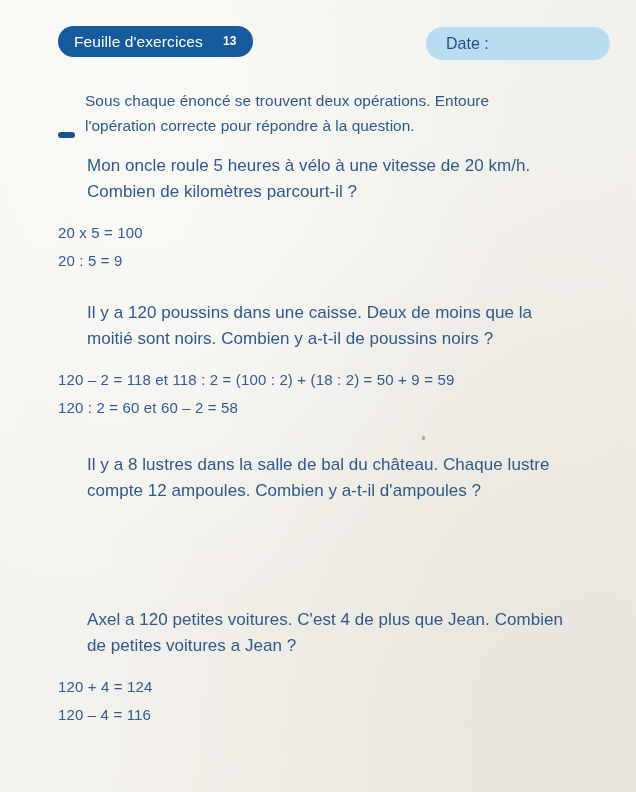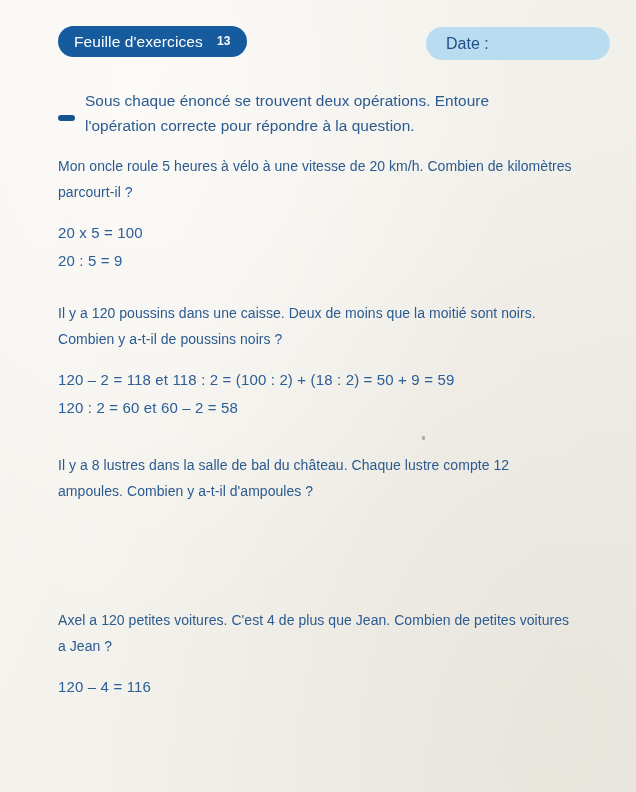--- a/index.html
+++ b/index.html
@@ -53,21 +53,21 @@
     border-radius: 16px;
     background: #155b9e;
     color: #ffffff;
     font-size: 15.5px;
     line-height: 31px;
     letter-spacing: 0.1px;
     white-space: nowrap;
     box-sizing: border-box;
     display: flex;
     align-items: center;
-    gap: 14px;
+    gap: 20px;
   }
   .exercise-badge .badge-title {
     font-weight: 400;
   }
   .exercise-badge .badge-number {
     font-weight: 700;
     font-size: 12px;
     text-align: right;
   }
   .date-box {
@@ -90,21 +90,21 @@
     white-space: nowrap;
   }
 
   
   .instruction {
     position: absolute;
     left: 58px;
     top: 88px;
     width: 500px;
     display: flex;
-    align-items: center;
+    align-items: flex-end;
     gap: 10px;
   }
   .dash-bullet {
     flex: 0 0 auto;
     width: 17px;
     height: 6px;
     border-radius: 3px;
     background: #17538f;
     margin-top: 9px;
   }
@@ -122,23 +122,24 @@
     top: 0;
     width: 636px;
   }
   .problem {
     position: absolute;
     left: 58px;
     width: 520px;
   }
   .statement {
     color: #2b5a90;
-    font-size: 14px;
+    font-size: 17px;
     line-height: 26px;
     letter-spacing: 0.05px;
+    margin-left: 29px;
   }
   .options {
     margin-top: 14px;
   }
   .option {
     color: #2c5d96;
     font-size: 15px;
     line-height: 28px;
     letter-spacing: 0.15px;
     white-space: nowrap;
@@ -204,20 +205,21 @@
       </div>
     </div>
 
     <div class="problem" id="problem-3">
       <div class="statement">Il y a 8 lustres dans la salle de bal du château. Chaque lustre compte 12 ampoules. Combien y a-t-il d'ampoules ?</div>
     </div>
 
     <div class="problem" id="problem-4">
       <div class="statement">Axel a 120 petites voitures. C'est 4 de plus que Jean. Combien de petites voitures a Jean ?</div>
       <div class="options">
+        <div class="option">120 + 4 = 124</div>
         <div class="option">120 – 4 = 116</div>
       </div>
     </div>
 
   </div>
 
   <div class="speck"></div>
 
 </div>
 

